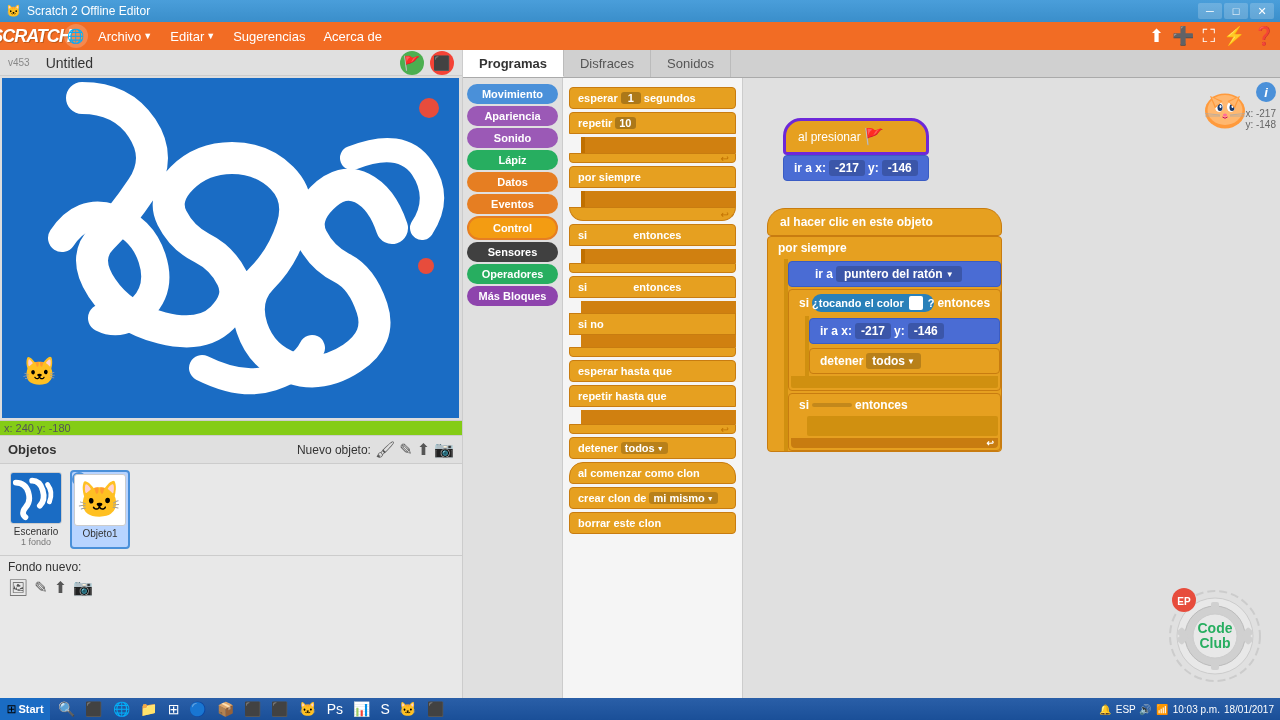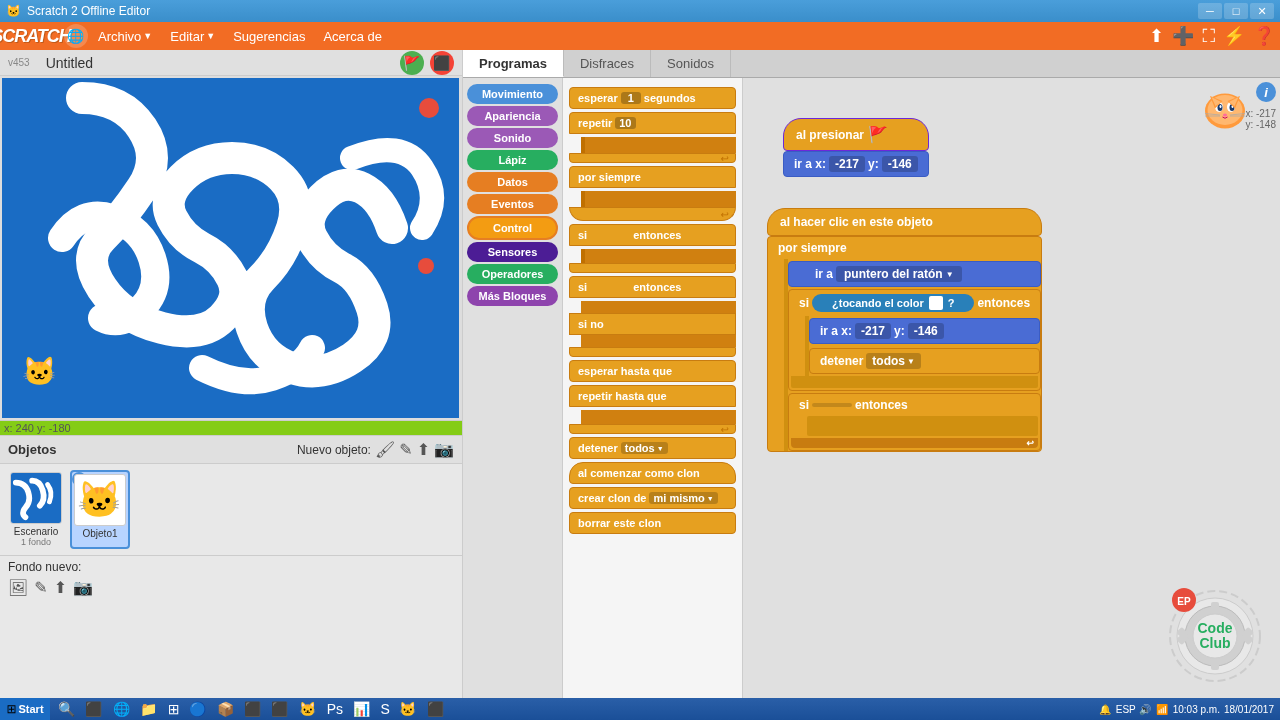--- a/index.html
+++ b/index.html
@@ -213,21 +213,21 @@
       font-weight: bold;
       text-align: center;
     }
     .cat-movimiento { background: #4a90d9; }
     .cat-apariencia { background: #9b59b6; }
     .cat-sonido { background: #9b59b6; }
     .cat-lapiz { background: #27ae60; }
     .cat-datos { background: #e67e22; }
     .cat-eventos { background: #e67e22; }
     .cat-control { background: #f39c12; border: 2px solid #e67e22; }
-    .cat-sensores { background: #4c1d95; }
+    .cat-sensores { background: #404040; }
     .cat-operadores { background: #27ae60; }
     .cat-mas-bloques { background: #8e44ad; }
 
     
     #block-palette {
       width: 180px;
       background: #f5f5f5;
       border-right: 1px solid #ccc;
       overflow-y: auto;
       padding: 6px;
@@ -673,21 +673,21 @@
             <line x1="60" y1="60" x2="90" y2="60" stroke="#aaa" stroke-width="1.5"></line>
           </svg>
         </div>
         <div id="coords-display">
           <div>x: -217</div>
           <div>y: -148</div>
         </div>
 
         <div class="block-stack" style="top: 40px; left: 40px;">
 
-          <div style="background:#e6a020;border:1px solid #6d28d9;border-radius:18px 18px 4px 4px;padding:6px 12px;color:white;font-weight:bold;font-size:12px;display:flex;align-items:center;gap:4px;min-width:140px;">
+          <div style="background:#e6a020;border:3px solid #6d28d9;border-radius:18px 18px 4px 4px;padding:6px 12px;color:white;font-weight:normal;font-size:12px;display:flex;align-items:center;gap:4px;min-width:140px;">
             al presionar <span style="font-size:16px;">🚩</span>
           </div>
 
           <div style="background:#4a6cd4;border:1px solid #3a5cc4;border-radius:4px;padding:4px 10px;color:white;font-weight:bold;font-size:12px;display:flex;align-items:center;gap:3px;margin-top:0;">
             ir a x: <span style="background:rgba(0,0,0,0.2);border-radius:3px;padding:1px 6px;">-217</span>
             y: <span style="background:rgba(0,0,0,0.2);border-radius:3px;padding:1px 6px;">-146</span>
           </div>
         </div>
 
         <div class="block-stack" style="top: 130px; left: 24px;">
@@ -700,21 +700,21 @@
             <div style="padding:4px 10px;">por siempre</div>
             <div style="margin-left:16px;display:flex;flex-direction:column;gap:0;border-left:4px solid #d09010;">
 
               <div style="background:#4a6cd4;border:1px solid #3a5cc4;border-radius:4px;padding:4px 26px;color:white;font-weight:bold;font-size:12px;display:flex;align-items:center;gap:3px;margin:2px 0;">
                 ir a <span style="background:rgba(0,0,0,0.2);border-radius:3px;padding:1px 8px;display:flex;align-items:center;gap:3px;">puntero del ratón <span style="font-size:8px;">▼</span></span>
               </div>
 
               <div style="background:#e6a020;border:1px solid #c87c10;border-radius:4px;color:white;font-weight:bold;font-size:12px;">
                 <div style="padding:4px 10px;display:flex;align-items:center;gap:3px;">
                   si
-                  <span style="background:#2980b9;border-radius:10px;padding:2px 20px;font-size:11px;display:flex;align-items:center;gap:3px;">
+                  <span style="background:#2980b9;border-radius:10px;padding:2px 0;font-size:11px;display:flex;align-items:center;gap:3px;">
                     ¿tocando el color <span style="width:14px;height:14px;background:white;border-radius:2px;display:inline-block;margin:0 2px;"></span> ?
                   </span>
                   entonces
                 </div>
                 <div style="margin-left:16px;display:flex;flex-direction:column;gap:0;border-left:4px solid #d09010;">
 
                   <div style="background:#4a6cd4;border:1px solid #3a5cc4;border-radius:4px;padding:4px 10px;color:white;font-weight:bold;font-size:12px;display:flex;align-items:center;gap:3px;margin:2px 0;">
                     ir a x: <span style="background:rgba(0,0,0,0.2);border-radius:3px;padding:1px 6px;">-217</span>
                     y: <span style="background:rgba(0,0,0,0.2);border-radius:3px;padding:1px 6px;">-146</span>
                   </div>

